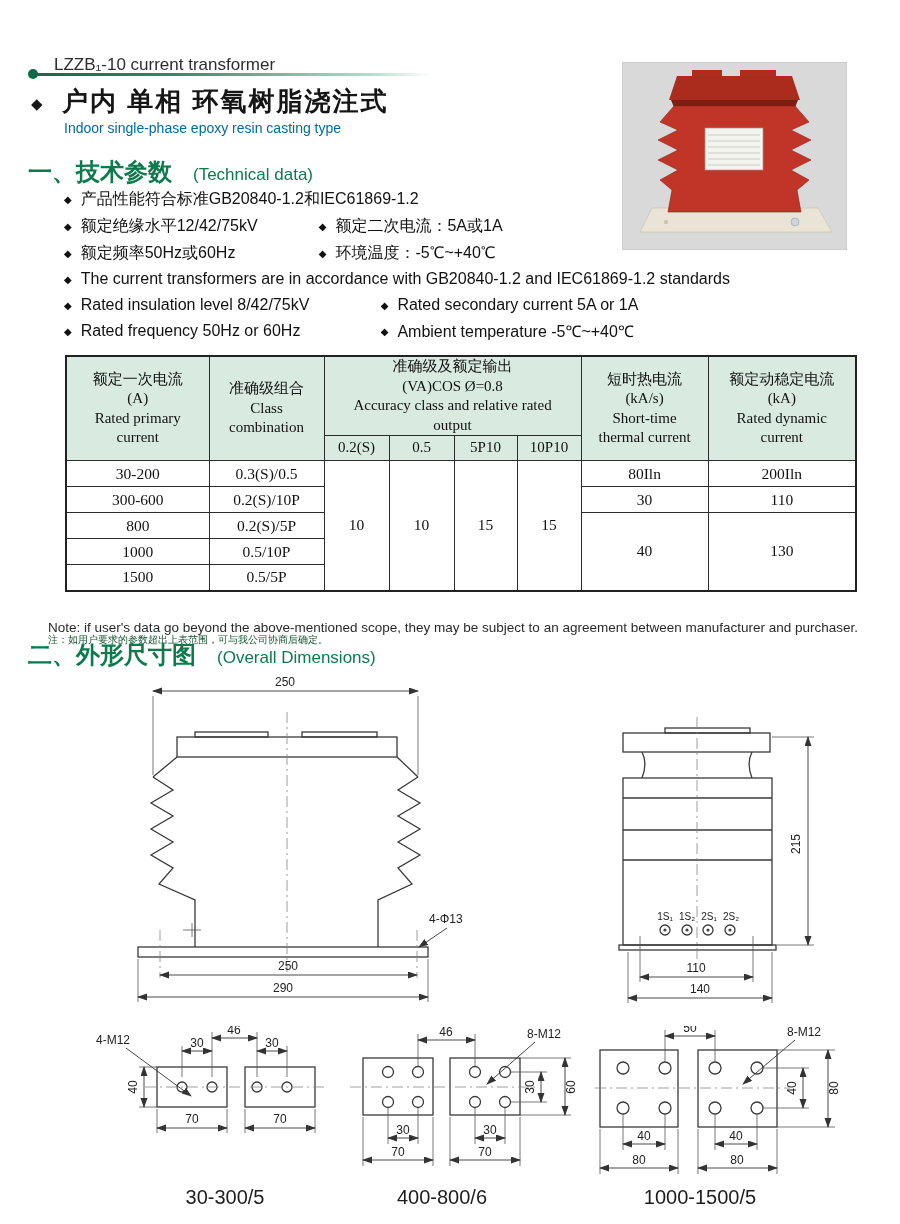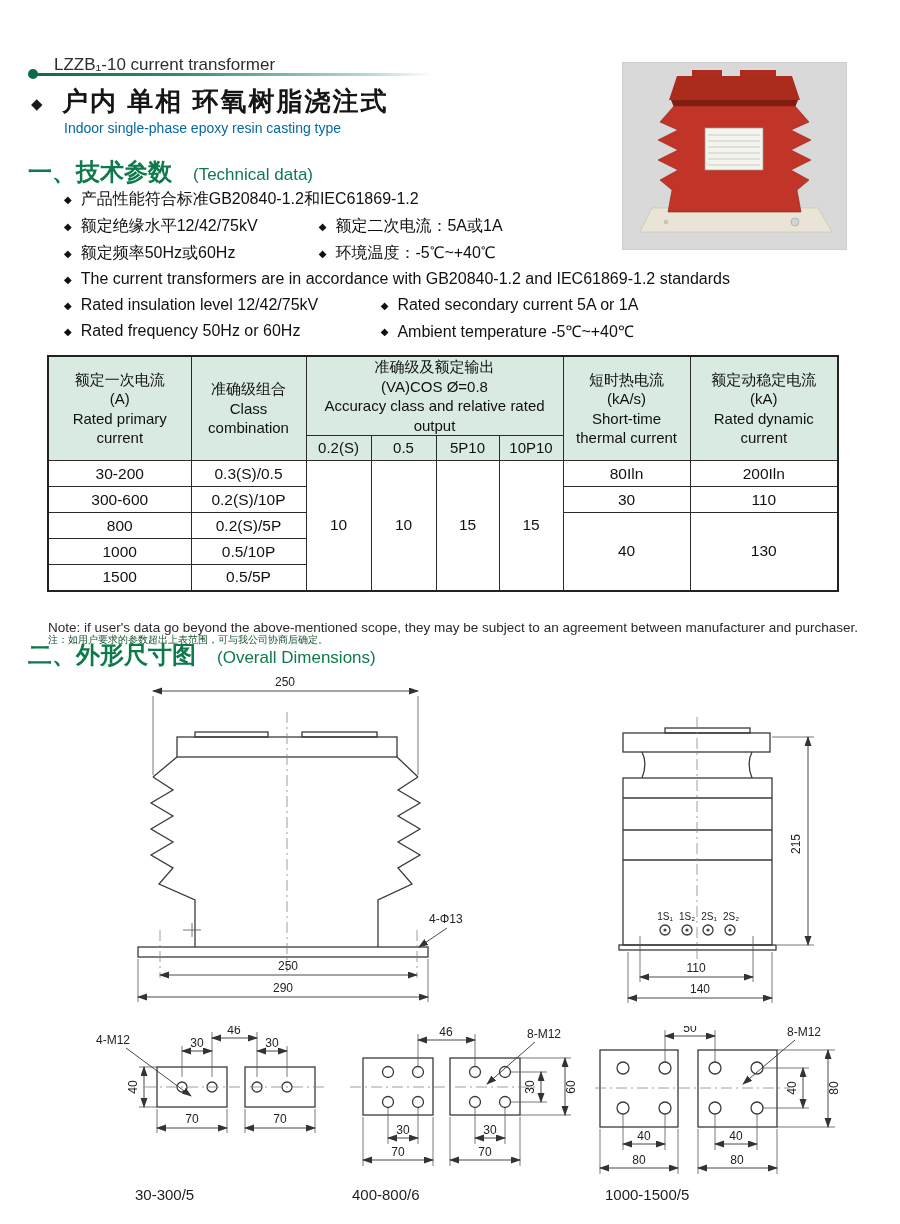--- a/index.html
+++ b/index.html
@@ -17,36 +17,36 @@
   .feature-en{left:64px;top:120px;font-size:14px;color:#0369a1;}
   
   .sec-head{font-size:24px;font-weight:bold;color:#0d7a4c;}
   .sec-head .paren{font-size:17px;font-weight:normal;color:#0d7a4c;margin-left:21px;}
   
   .trow{position:absolute;left:64px;display:flex;align-items:center;font-size:16px;color:#111;white-space:nowrap;}
   .trow .d{font-size:10px;margin-right:9px;color:#111;}
   .trow .c1{width:238px;}
   .trow .c1e{width:300px;}
   
-  .spec{position:absolute;left:47px;top:355px;width:790px;border-collapse:collapse;table-layout:fixed;
-        font-family:Liberation Sans, sans-serif;color:#111;border:2px solid #222;}
+  .spec{position:absolute;left:65px;top:355px;width:790px;border-collapse:collapse;table-layout:fixed;
+        font-family:Liberation Serif, serif;color:#111;border:2px solid #222;}
   .spec th,.spec td{border:1px solid #2b2b2b;text-align:center;vertical-align:middle;padding:0;}
   .spec th{background:#d9eae0;font-weight:normal;font-size:15px;line-height:1.3;white-space:pre-line;}
   .spec td{font-size:15.5px;background:#fff;}
   .spec tr.h1{height:78px;} .spec tr.h2{height:25px;} .spec tr.b{height:26px;}
   
   .note-cn{left:48px;top:601px;font-size:10px;color:#14532d;margin-top:32px;}
   .note-en{left:48px;top:620px;font-size:13.5px;color:#2a2a2a;}
   
   svg text{font-family:"Liberation Sans",sans-serif;font-size:12px;fill:#222;}
   .outline{fill:none;stroke:#3a3a3a;stroke-width:1.3;}
   .thin{fill:none;stroke:#555;stroke-width:0.8;}
   .dim{fill:none;stroke:#333;stroke-width:0.9;}
   .cl{fill:none;stroke:#858585;stroke-width:0.8;stroke-dasharray:11 4 2 4;}
-  .caption{position:absolute;top:1186px;font-size:15px;color:#1d1d1d;}
+  .caption{position:absolute;top:1186px;font-size:20px;color:#1d1d1d;text-align:center;}
 </style>
 </head>
 <body>
 
 <div id="page">
 
   <div class="abs subtitle">LZZB₁-10 current transformer</div>
   <div class="abs divider"></div>
   <div class="abs divider-dot"></div>
 
@@ -95,21 +95,21 @@
     <span class="c1">额定频率50Hz或60Hz</span>
     <span class="d">◆</span>
     <span>环境温度：-5℃~+40℃</span>
   </div>
   <div class="trow" style="top:270px">
     <span class="d">◆</span>
     <span>The current transformers are in accordance with GB20840-1.2 and IEC61869-1.2 standards</span>
   </div>
   <div class="trow" style="top:296px">
     <span class="d">◆</span>
-    <span class="c1e">Rated  insulation level 12/42/75kV</span>
+    <span class="c1e">Rated  insulation level 8/42/75kV</span>
     <span class="d">◆</span>
     <span>Rated  secondary current 5A or 1A</span>
   </div>
   <div class="trow" style="top:320px">
     <span class="d">◆</span>
     <span class="c1e">Rated  frequency 50Hz or 60Hz</span>
     <span class="d">◆</span>
     <span>Ambient temperature  -5℃~+40℃</span>
   </div>
 

